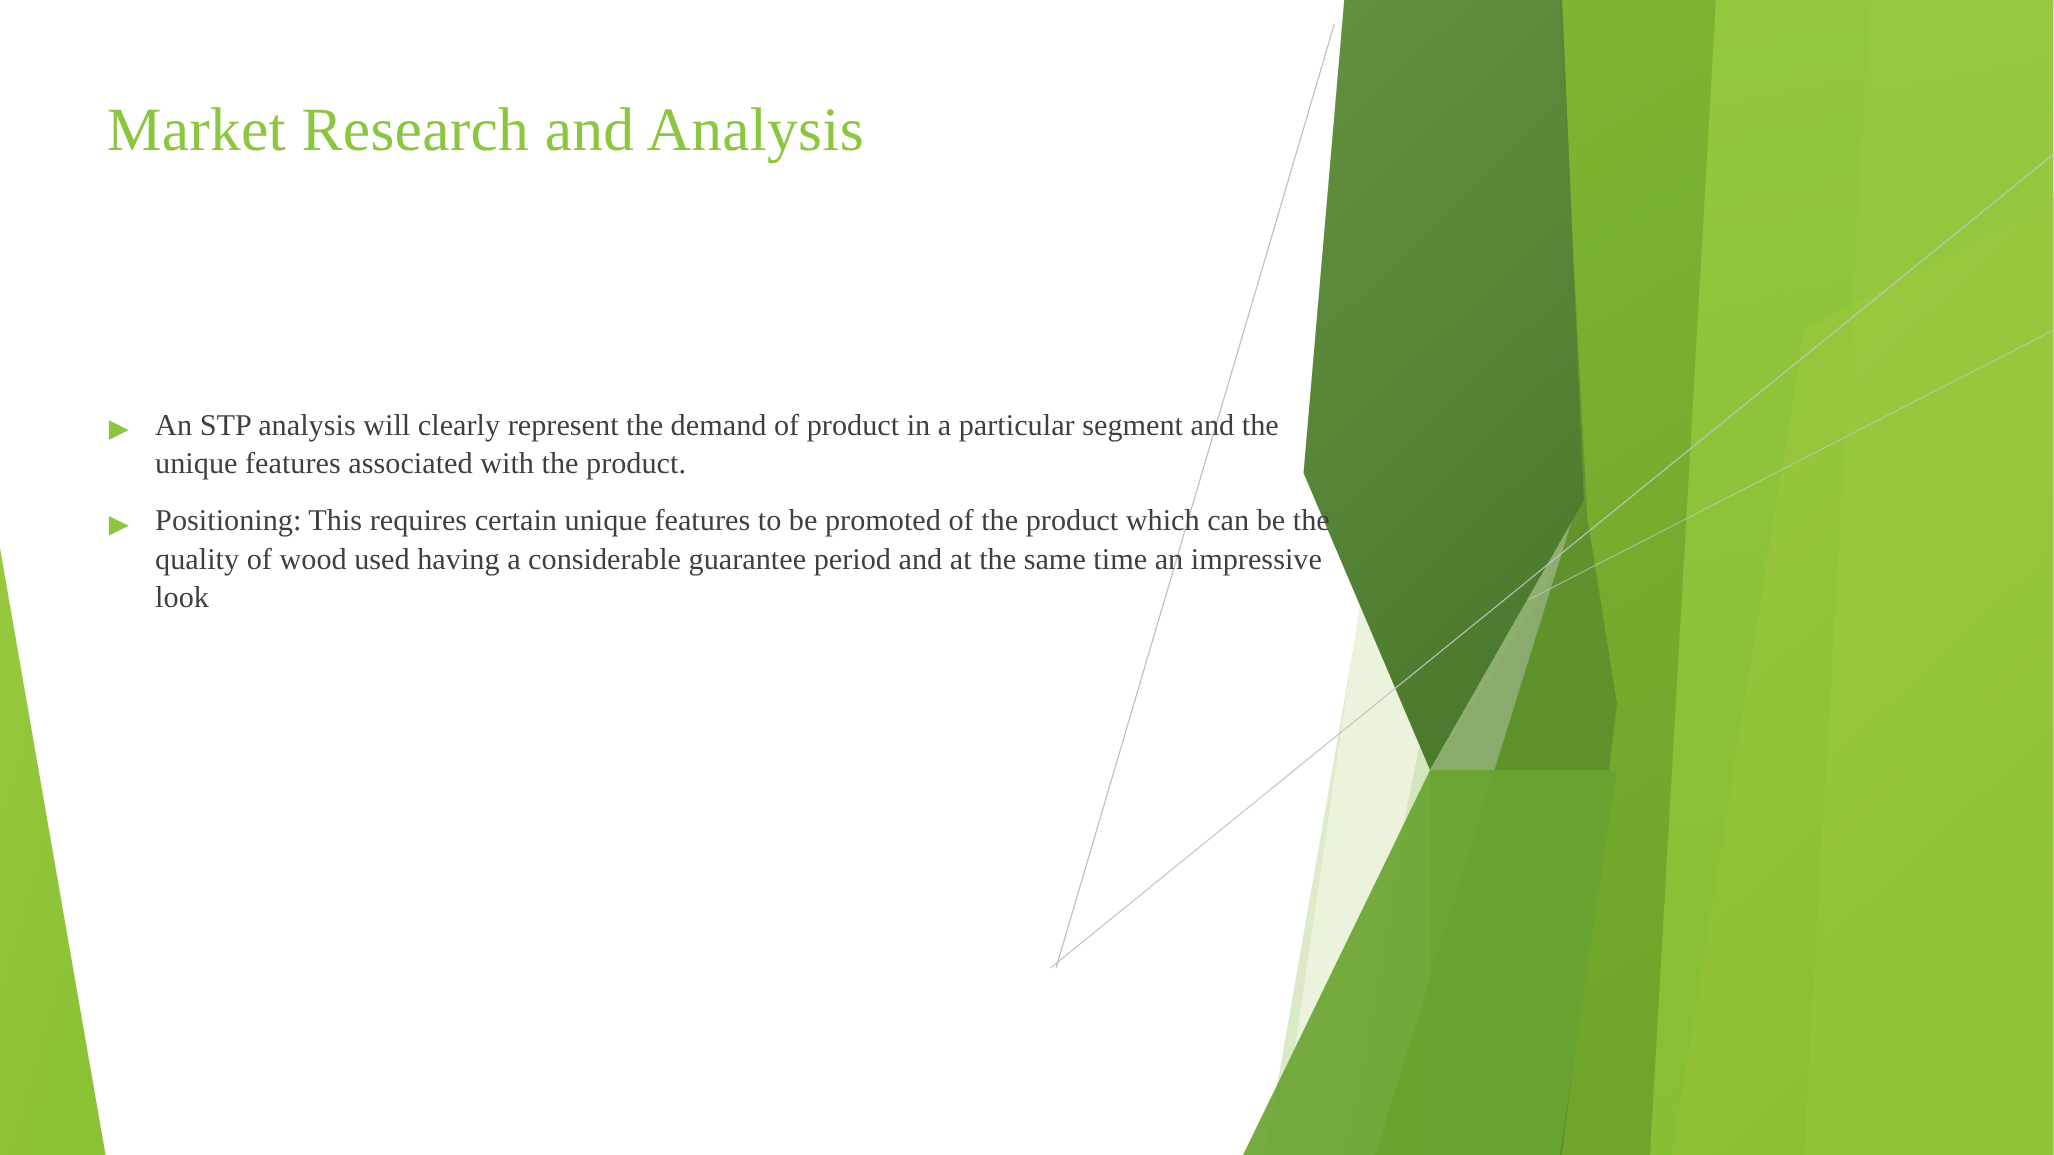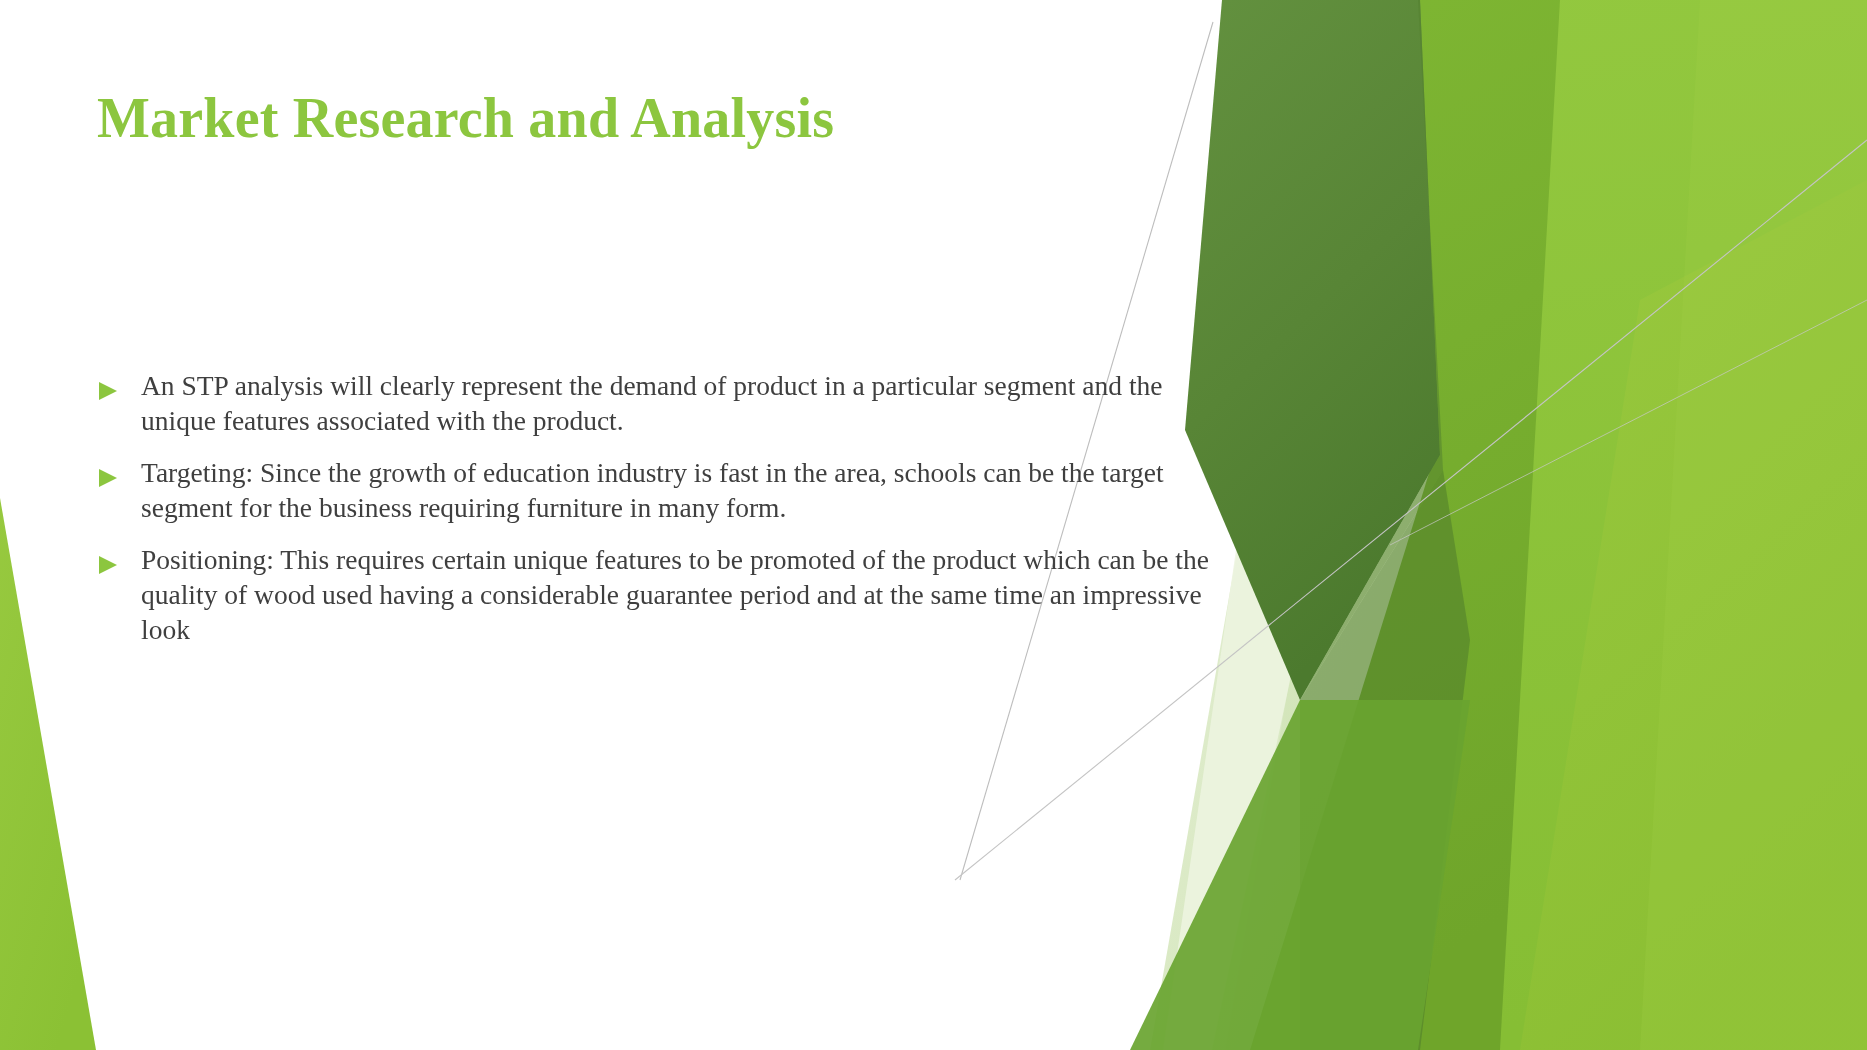--- a/index.html
+++ b/index.html
@@ -29,21 +29,21 @@
     pointer-events: none;
   }
 
   
   #title {
     position: absolute;
     left: 97px;
     top: 86px;
     width: 1060px;
     font-size: 56px;
-    font-weight: bold;
+    font-weight: normal;
     line-height: 1.15;
     color: #8CC63F;
     letter-spacing: 0.2px;
     white-space: nowrap;
   }
 
   
   #body {
     position: absolute;
     left: 97px;
@@ -147,28 +147,20 @@
     <div class="bullet-row">
       <span class="bullet-marker">
         <svg width="22" height="20" viewBox="0 0 22 20" aria-hidden="true">
           <polygon points="2,1 20,10 2,19" fill="#8CC63F"></polygon>
         </svg>
       </span>
       <span class="bullet-text">An STP analysis will clearly represent the demand of product in a particular segment and the unique features associated with the product.</span>
     </div>
 
 
-    <div class="bullet-row">
-      <span class="bullet-marker">
-        <svg width="22" height="20" viewBox="0 0 22 20" aria-hidden="true">
-          <polygon points="2,1 20,10 2,19" fill="#8CC63F"></polygon>
-        </svg>
-      </span>
-      <span class="bullet-text">Targeting: Since the growth of education industry is fast in the area, schools can be the target segment for the business requiring furniture in many form.</span>
-    </div>
 
     <div class="bullet-row">
       <span class="bullet-marker">
         <svg width="22" height="20" viewBox="0 0 22 20" aria-hidden="true">
           <polygon points="2,1 20,10 2,19" fill="#8CC63F"></polygon>
         </svg>
       </span>
       <span class="bullet-text">Positioning: This requires certain unique features to be promoted of the product which can be the quality of wood used having a considerable guarantee period and at the same time an impressive look</span>
     </div>
 

